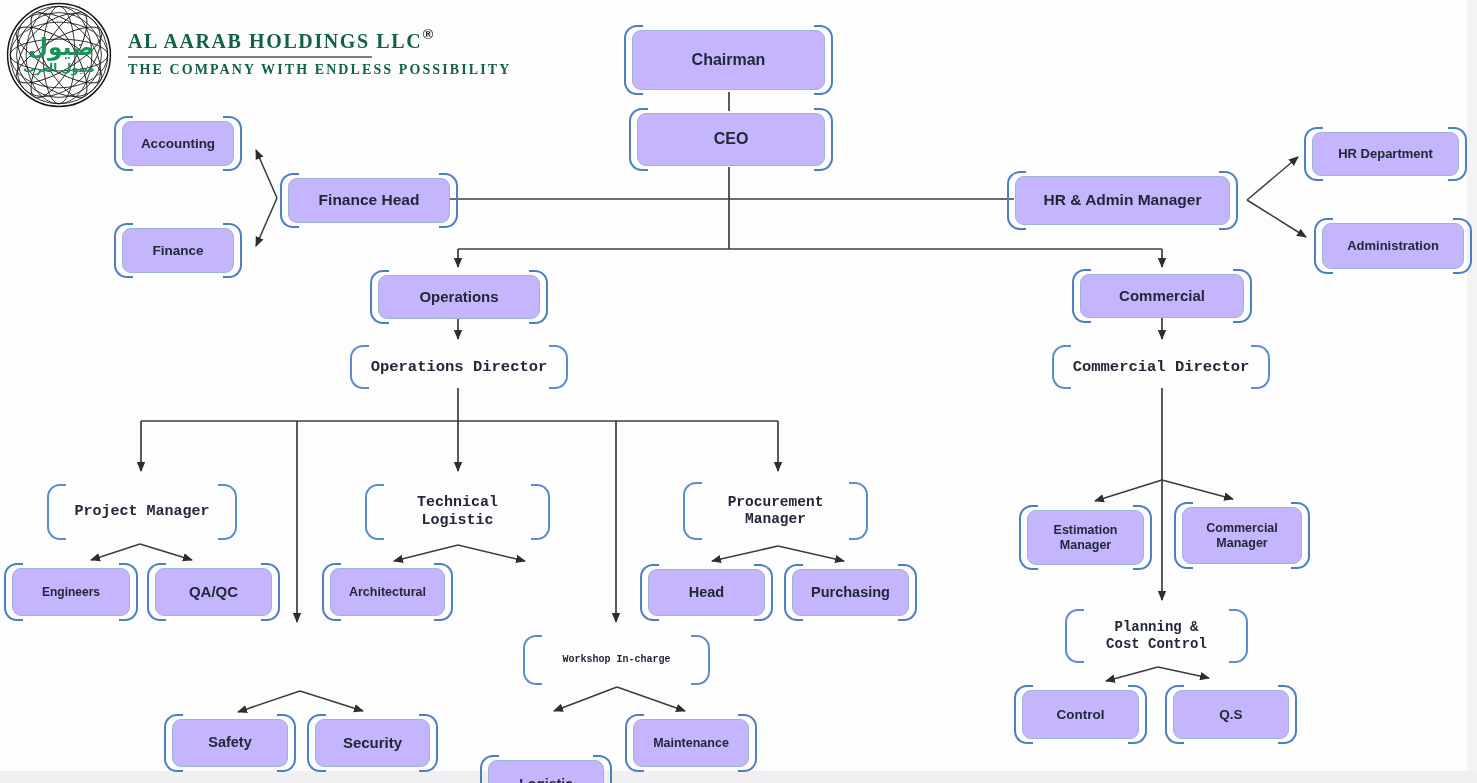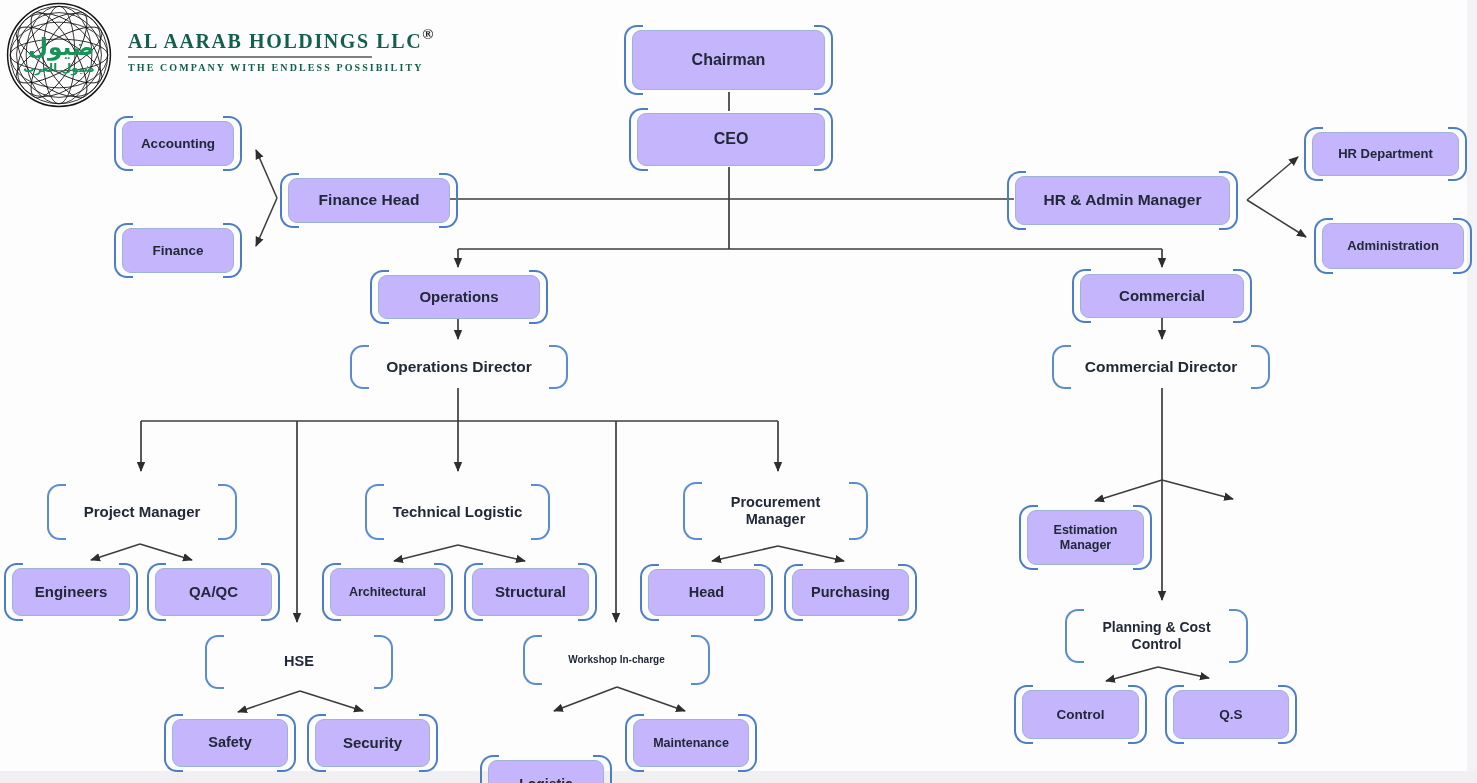--- a/index.html
+++ b/index.html
@@ -15,36 +15,36 @@
   .logo{position:absolute;left:6px;top:2px;display:flex;align-items:flex-start;}
   .logo-emblem{width:106px;height:106px;flex:0 0 auto;}
   .logo-text{margin-left:16px;padding-top:24px;}
   .company-name{
     font-family:"Liberation Serif",serif;font-weight:700;font-size:20px;
     color:#12604a;letter-spacing:1.6px;white-space:nowrap;line-height:1.1;
   }
   .reg{font-family:"Liberation Serif",serif;font-size:15px;color:#1c1c1c;vertical-align:9px;letter-spacing:0;}
   .logo-divider{width:244px;border:none;border-top:2px solid #7e7e7e;margin:4px 0 4px 0;}
   .tagline{
-    font-family:"Liberation Serif",serif;font-weight:700;font-size:10px;
-    color:#12604a;letter-spacing:2.1px;white-space:nowrap;
+    font-family:"Liberation Serif",serif;font-weight:700;font-size:14px;
+    color:#12604a;letter-spacing:2.1px;white-space:nowrap;text-align:center;
   }
 
   
   .connectors{position:absolute;left:0;top:0;width:1477px;height:783px;}
   .connectors line{stroke:#3c3c3c;stroke-width:1.7;}
   .connectors .fan{stroke-width:1.5;}
 
   
   .node{
     position:absolute;display:flex;align-items:center;justify-content:center;
     text-align:center;font-weight:700;color:#212838;line-height:1.18;
   }
   .node.filled{background:#c4b5fd;border:1.5px solid #9fb3d6;border-radius:9px;}
-  .node.plain{background:transparent;border:none;}
+  .node.plain{background:transparent;border:none;font-family:Liberation Mono, monospace;}
   .lbl{position:relative;z-index:2;padding:0 10px;}
   .br{position:absolute;top:-6px;bottom:-6px;width:17px;border:2.5px solid #4d7ec4;z-index:1;pointer-events:none;}
   .br-l{left:-9px;border-right:none;border-radius:13px 0 0 13px;}
   .br-r{right:-9px;border-left:none;border-radius:0 13px 13px 0;}
   .plain .br{top:-2px;bottom:-2px;border-color:#5b8ccd;}
 </style>
 </head>
 <body>
 
 <div class="stage">
@@ -214,61 +214,51 @@
     <span class="lbl">Technical Logistic</span>
     <span class="br br-r"></span>
   </div>
 
   <div class="node plain" style="left:692px;top:484px;width:167px;height:54px;font-size:14.5px">
     <span class="br br-l"></span>
     <span class="lbl" style="max-width:120px">Procurement Manager</span>
     <span class="br br-r"></span>
   </div>
 
-  <div class="node filled" style="left:12px;top:568px;width:116px;height:46px;font-size:15px">
+  <div class="node filled" style="left:12px;top:568px;width:116px;height:46px;font-size:12px">
     <span class="br br-l"></span>
     <span class="lbl">Engineers</span>
     <span class="br br-r"></span>
   </div>
 
   <div class="node filled" style="left:155px;top:568px;width:115px;height:46px;font-size:15px">
     <span class="br br-l"></span>
     <span class="lbl">QA/QC</span>
     <span class="br br-r"></span>
   </div>
 
   <div class="node filled" style="left:330px;top:568px;width:113px;height:46px;font-size:12.5px">
     <span class="br br-l"></span>
     <span class="lbl">Architectural</span>
     <span class="br br-r"></span>
   </div>
 
-  <div class="node filled" style="left:472px;top:568px;width:115px;height:46px;font-size:15px">
-    <span class="br br-l"></span>
-    <span class="lbl">Structural</span>
-    <span class="br br-r"></span>
-  </div>
 
   <div class="node filled" style="left:648px;top:569px;width:115px;height:45px;font-size:14.5px">
     <span class="br br-l"></span>
     <span class="lbl">Head</span>
     <span class="br br-r"></span>
   </div>
 
   <div class="node filled" style="left:792px;top:569px;width:115px;height:45px;font-size:14.5px">
     <span class="br br-l"></span>
     <span class="lbl">Purchasing</span>
     <span class="br br-r"></span>
   </div>
 
-  <div class="node plain" style="left:214px;top:637px;width:170px;height:50px;font-size:14.5px">
-    <span class="br br-l"></span>
-    <span class="lbl">HSE</span>
-    <span class="br br-r"></span>
-  </div>
 
   <div class="node plain" style="left:532px;top:637px;width:169px;height:46px;font-size:10px">
     <span class="br br-l"></span>
     <span class="lbl">Workshop In-charge</span>
     <span class="br br-r"></span>
   </div>
 
   <div class="node filled" style="left:172px;top:719px;width:114px;height:46px;font-size:14.5px">
     <span class="br br-l"></span>
     <span class="lbl">Safety</span>
@@ -292,20 +282,25 @@
     <span class="lbl">Maintenance</span>
     <span class="br br-r"></span>
   </div>
 
   <div class="node filled" style="left:1027px;top:510px;width:115px;height:53px;font-size:12.5px">
     <span class="br br-l"></span>
     <span class="lbl" style="max-width:80px">Estimation Manager</span>
     <span class="br br-r"></span>
   </div>
 
+  <div class="node filled" style="left:1182px;top:507px;width:118px;height:55px;font-size:12.5px">
+    <span class="br br-l"></span>
+    <span class="lbl" style="max-width:82px">Commercial Manager</span>
+    <span class="br br-r"></span>
+  </div>
 
   <div class="node plain" style="left:1074px;top:611px;width:165px;height:50px;font-size:14px">
     <span class="br br-l"></span>
     <span class="lbl" style="max-width:118px">Planning &amp; Cost Control</span>
     <span class="br br-r"></span>
   </div>
 
   <div class="node filled" style="left:1022px;top:690px;width:115px;height:47px;font-size:13.5px">
     <span class="br br-l"></span>
     <span class="lbl">Control</span>

